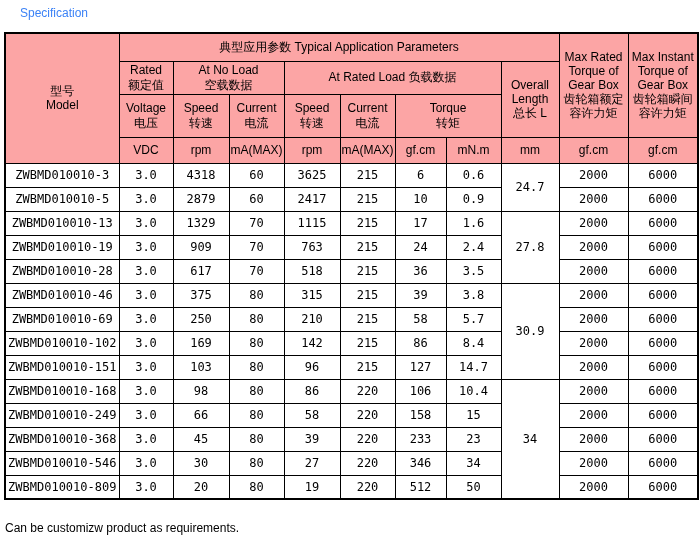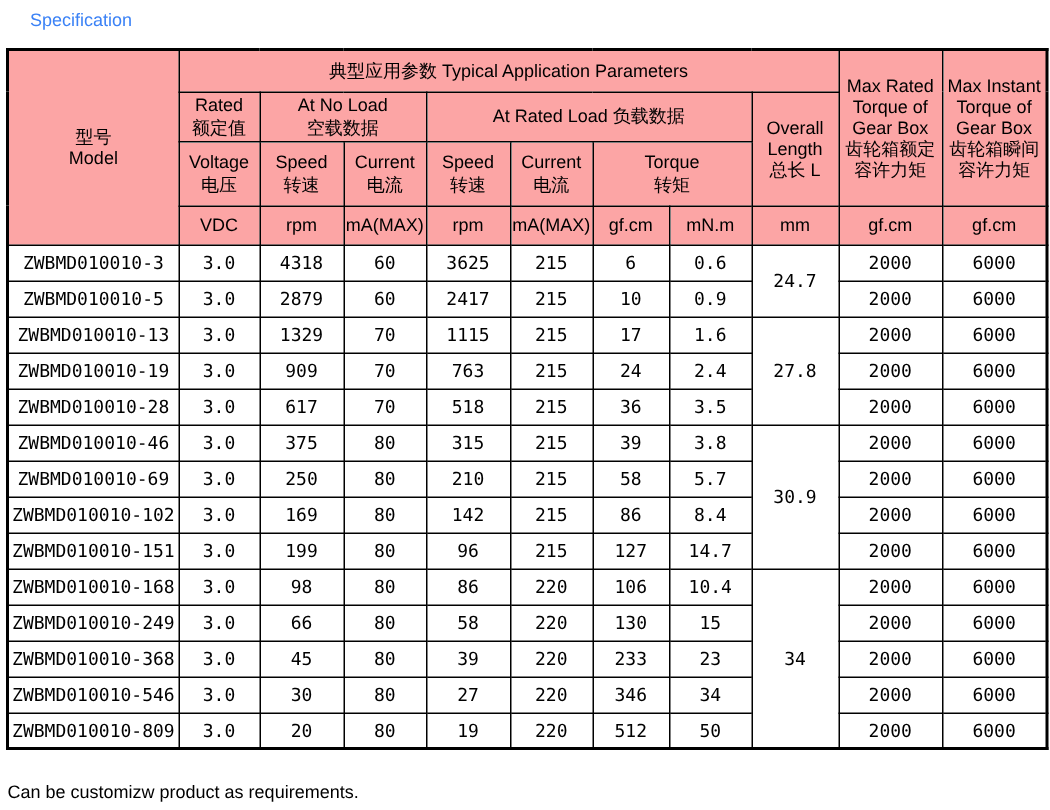--- a/index.html
+++ b/index.html
@@ -235,21 +235,21 @@
         <td class="data">142</td>
         <td class="data">215</td>
         <td class="data">86</td>
         <td class="data">8.4</td>
         <td class="data">2000</td>
         <td class="data">6000</td>
       </tr>
       <tr class="datarow">
         <td class="data">ZWBMD010010-151</td>
         <td class="data">3.0</td>
-        <td class="data">199</td>
+        <td class="data">103</td>
         <td class="data">80</td>
         <td class="data">96</td>
         <td class="data">215</td>
         <td class="data">127</td>
         <td class="data">14.7</td>
         <td class="data">2000</td>
         <td class="data">6000</td>
       </tr>
       <tr class="datarow">
         <td class="data">ZWBMD010010-168</td>
@@ -264,21 +264,21 @@
         <td class="data">2000</td>
         <td class="data">6000</td>
       </tr>
       <tr class="datarow">
         <td class="data">ZWBMD010010-249</td>
         <td class="data">3.0</td>
         <td class="data">66</td>
         <td class="data">80</td>
         <td class="data">58</td>
         <td class="data">220</td>
-        <td class="data">130</td>
+        <td class="data">158</td>
         <td class="data">15</td>
         <td class="data">2000</td>
         <td class="data">6000</td>
       </tr>
       <tr class="datarow">
         <td class="data">ZWBMD010010-368</td>
         <td class="data">3.0</td>
         <td class="data">45</td>
         <td class="data">80</td>
         <td class="data">39</td>

